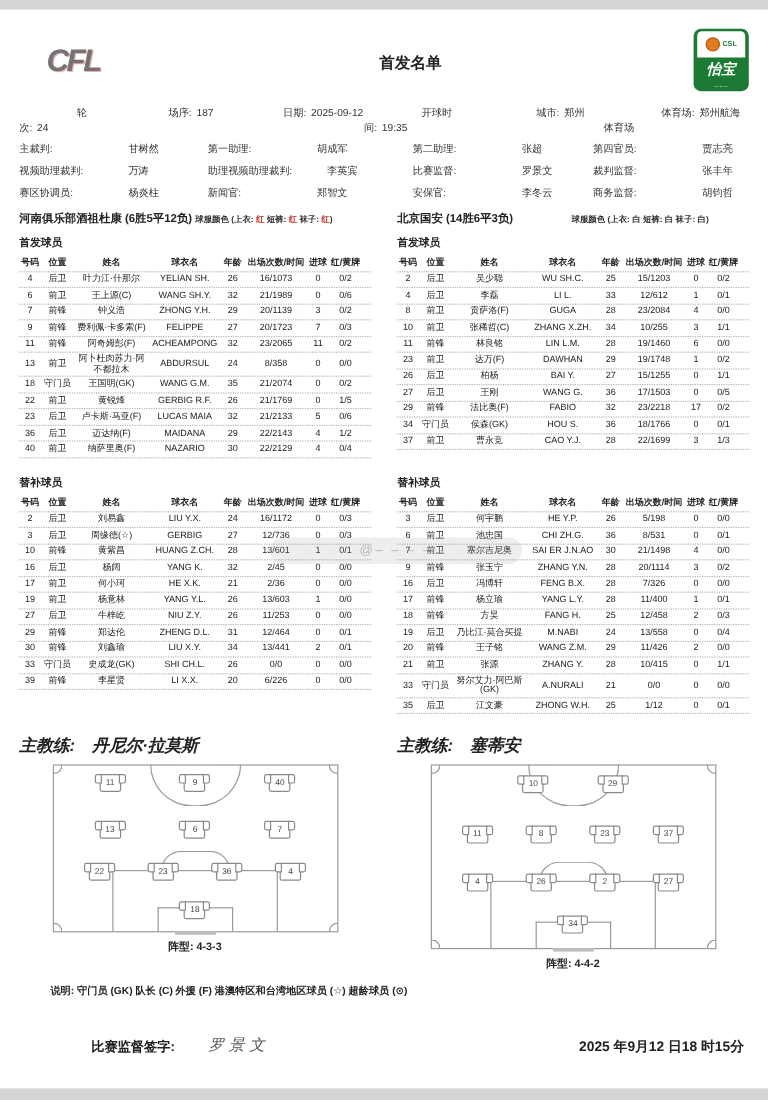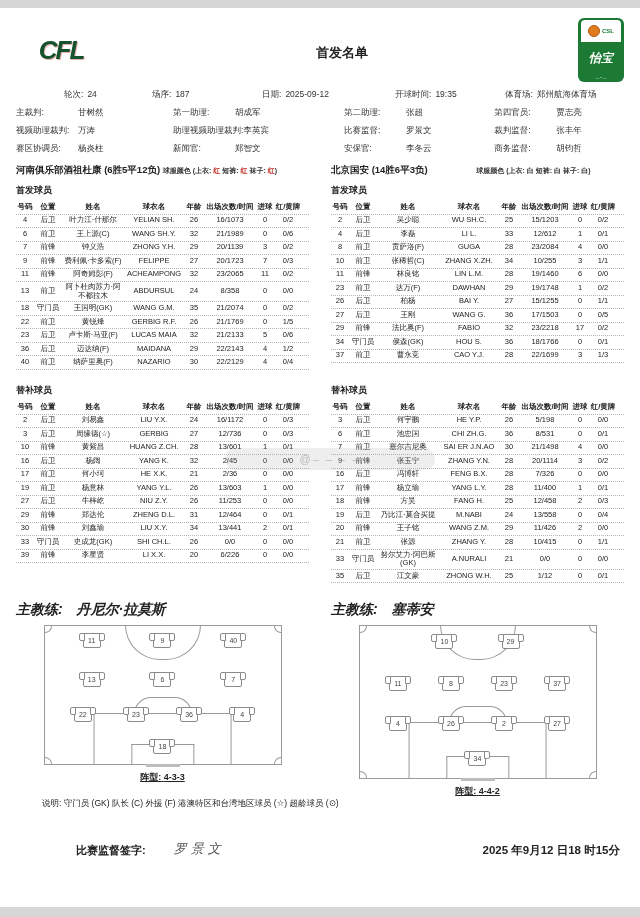--- a/index.html
+++ b/index.html
@@ -2,39 +2,39 @@
 <html><head>
 <meta charset="utf-8">
 <style>
   html,body{margin:0;padding:0;}
   body{width:640px;background:#d6d6d6;font-family:"Liberation Sans","DejaVu Sans",sans-serif;color:#222;}
   .page{position:relative;width:640px;height:917px;overflow:hidden;background:#d6d6d6;}
   .sheet{position:absolute;top:8px;left:0;right:0;bottom:10px;background:#fff;padding:10px 16px 0 16px;box-sizing:border-box;}
   
   .hdr{display:flex;align-items:center;justify-content:space-between;height:64px;}
   .cfl-logo{width:90px;text-align:center;}
-  .cfl-text{font-style:italic;font-weight:bold;font-size:26px;color:#14532d;letter-spacing:-2px;text-shadow:1px 1px 0 #e8b0ac;}
+  .cfl-text{font-style:italic;font-weight:bold;font-size:26px;color:#737373;letter-spacing:-2px;text-shadow:1px 1px 0 #e8b0ac;}
   .titles{flex:1;text-align:center;}
   .t1{font-size:16px;font-weight:bold;}
   .t2{font-size:13px;font-weight:bold;margin-top:6px;}
-  .csl-badge{width:46px;height:64px;background:#1d7a34;border-radius:6px;padding:2px;box-sizing:border-box;display:flex;flex-direction:column;align-items:center;justify-content:space-between;}
+  .csl-badge{width:46px;height:52px;background:#1d7a34;border-radius:6px;padding:2px;box-sizing:border-box;display:flex;flex-direction:column;align-items:center;justify-content:space-between;}
   .csl-top{width:40px;height:22px;background:#fff;border-radius:4px 4px 0 0;display:flex;align-items:center;justify-content:center;gap:2px;}
   .csl-ball{width:10px;height:10px;border-radius:50%;background:#e07b1f;border:1px solid #b05b10;}
   .csl-txt{font-size:6px;color:#1d7a34;font-weight:bold;}
   .csl-mid{color:#fff;font-weight:bold;font-size:12px;font-style:italic;}
   .csl-bot{color:#cfe8d4;font-size:4px;}
   
   .matchup{font-size:11px;font-weight:bold;margin-top:4px;}
   .inforow{display:flex;font-size:8.5px;margin-top:7px;color:#333;}
   .inforow .pair{margin-right:0;}
   .pair b{font-weight:normal;}
   .officials{display:grid;grid-template-columns:1.15fr 1.25fr 1.1fr 0.95fr;font-size:8.5px;color:#333;margin-top:6px;row-gap:6px;}
-  .off-cell{display:flex;}
+  .off-cell{display:flex;gap:11px;}
   .off-cell .lbl{min-width:62px;}
-  .off-cell .val{}
+  .off-cell .val{margin-left:18px;}
   .ir-lbl{margin-right:4px;margin-left:48px;}
   
   .teams{display:flex;gap:22px;margin-top:9px;}
   .teamcol{flex:1;min-width:0;}
   .teamtitle{font-size:9.5px;font-weight:bold;white-space:nowrap;}
   .kit{font-size:7px;font-weight:bold;color:#333;}
   .seclabel{font-size:9px;font-weight:bold;margin-top:7px;}
   .ptable{margin-top:4px;}
   .trow{display:grid;grid-template-columns:18px 28px 62px 60px 20px 52px 18px 28px;align-items:center;border-bottom:1px dotted #b5b5b5;font-size:7.5px;min-height:12.5px;text-align:center;}
   .trow.head{font-weight:bold;border-top:0;}
@@ -58,23 +58,23 @@
   .p-corner.tr{top:-1px;right:-1px;border-radius:0 0 0 7px;border-top:none;border-right:none;}
   .p-corner.bl{bottom:-1px;left:-1px;border-radius:0 7px 0 0;border-bottom:none;border-left:none;}
   .p-corner.br{bottom:-1px;right:-1px;border-radius:7px 0 0 0;border-bottom:none;border-right:none;}
   .prow{position:absolute;left:5%;width:90%;display:flex;justify-content:space-around;}
   .prow.narrow{left:22%;width:56%;}
   .jersey{position:relative;width:16px;height:13px;background:#fff;border:1px solid #8a8a8a;border-radius:2px;display:flex;align-items:center;justify-content:center;font-size:7px;color:#444;}
   .jersey::before,.jersey::after{content:"";position:absolute;top:-1px;width:4px;height:6px;border:1px solid #8a8a8a;background:#fff;}
   .jersey::before{left:-5px;border-radius:2px 0 0 2px;}
   .jersey::after{right:-5px;border-radius:0 2px 2px 0;}
   .jnum{position:relative;z-index:1;}
-  .formation{font-size:9px;font-weight:bold;margin-top:6px;text-align:left;text-decoration:underline;}
+  .formation{font-size:9px;font-weight:bold;margin-top:6px;text-align:left;}
   
-  .legend{font-size:8.5px;font-weight:normal;padding-left:26px;}
+  .legend{font-size:8.5px;font-weight:bold;margin-top:10px;padding-left:26px;}
   .sigrow{display:flex;align-items:flex-end;margin-top:30px;padding:0 4px 0 60px;text-align:right;}
   .siglabel{font-size:11px;font-weight:bold;}
   .signame{font-family:"DejaVu Serif","Liberation Serif",serif;font-style:italic;font-size:13px;color:#555;margin-left:28px;letter-spacing:4px;}
   .sigdate{margin-left:auto;font-size:11.5px;font-weight:bold;}
   
   .watermark{position:absolute;left:225px;top:448px;width:210px;height:22px;border-radius:11px;background:rgba(160,160,160,0.18);color:rgba(120,120,120,0.45);font-size:11px;display:flex;align-items:center;justify-content:center;letter-spacing:2px;filter:blur(0.4px);}
 </style>
 </head>
 <body>
 
@@ -96,20 +96,21 @@
         <div class="csl-mid">怡宝</div>
         <div class="csl-bot">— • —</div>
       </div>
     </div>
 
     <div class="inforow" id="inforow">
         <span class="pair" style="width: 88px;"><span class="ir-lbl">轮次:</span><b>24</b></span>
         <span class="pair" style="width: 110px;"><span class="ir-lbl">场序:</span><b>187</b></span>
         <span class="pair" style="width: 133px;"><span class="ir-lbl">日期:</span><b>2025-09-12</b></span>
         <span class="pair" style="width: 110px;"><span class="ir-lbl">开球时间:</span><b>19:35</b></span>
+        <span class="pair" style="width: 120px;"><span class="ir-lbl">城市:</span><b>郑州</b></span>
         <span class="pair"><span class="ir-lbl">体育场:</span><b>郑州航海体育场</b></span>
       </div>
     <div class="officials" id="officials">
         <span class="off-cell">
           <span class="lbl">主裁判:</span>
           <span class="val">甘树然</span>
         </span>
         <span class="off-cell">
           <span class="lbl">第一助理:</span>
           <span class="val">胡成军</span>

